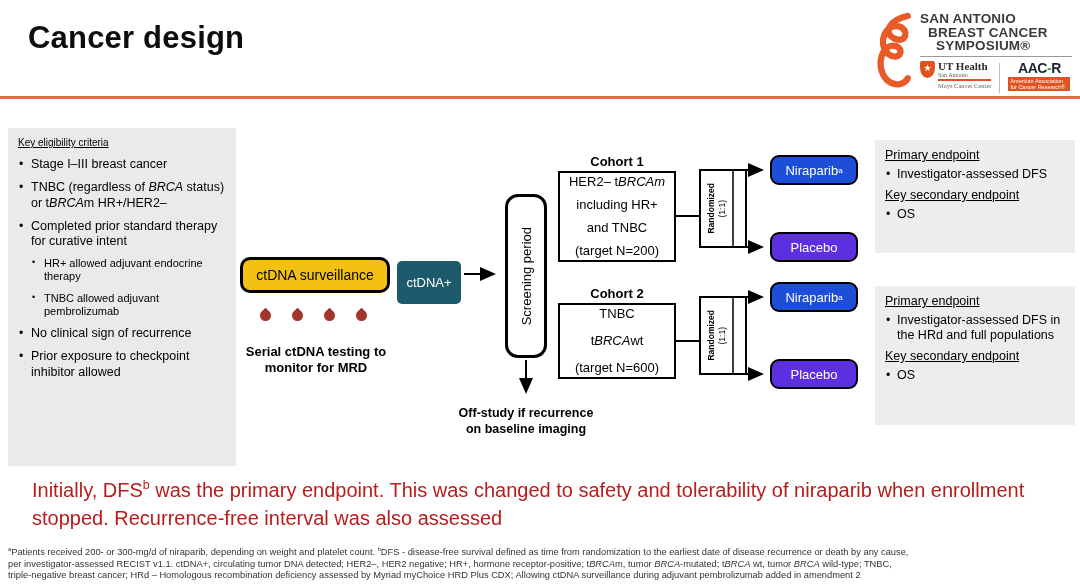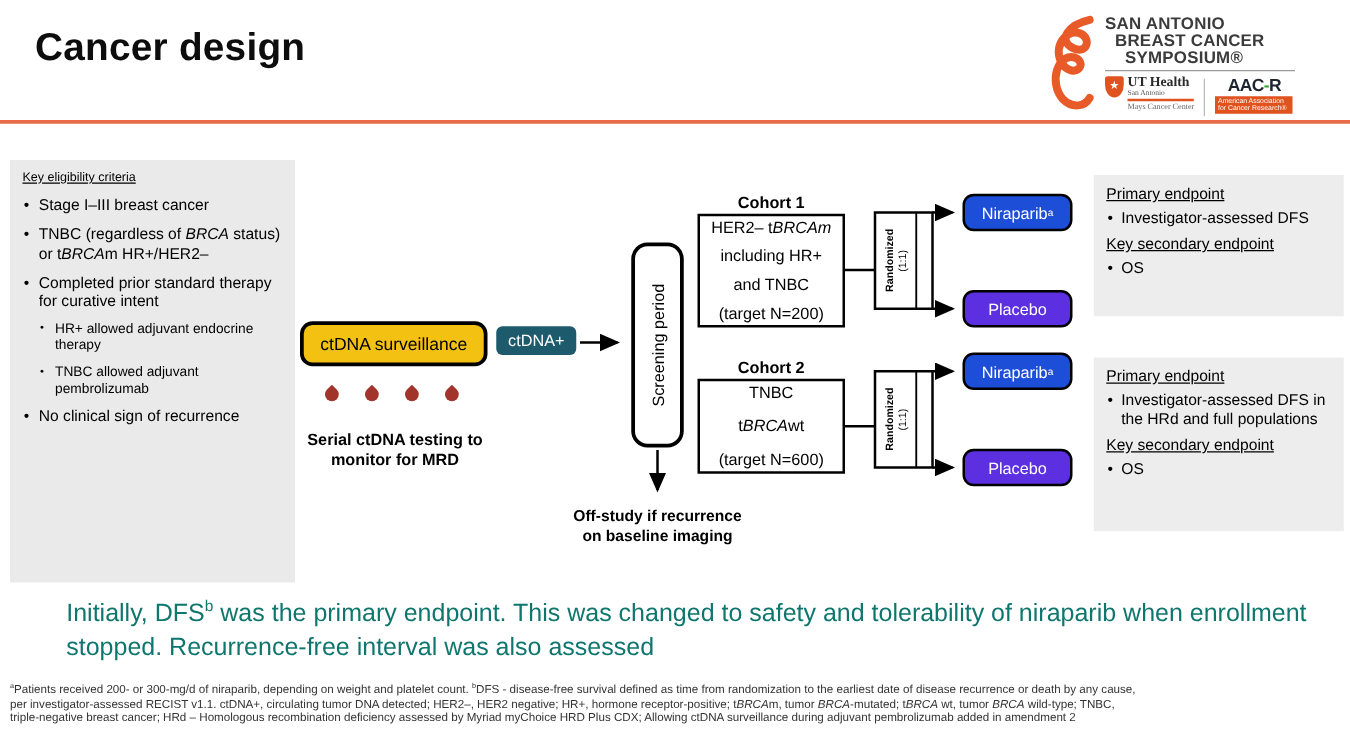--- a/index.html
+++ b/index.html
@@ -2,21 +2,21 @@
 <html><head>
 <meta charset="utf-8">
 <style>
   html,body{margin:0;padding:0;background:#ffffff;}
   body{width:1080px;height:585px;position:relative;overflow:hidden;
        font-family:"Liberation Sans","DejaVu Sans",sans-serif;color:#000;}
   .abs{position:absolute;}
   
   .slide-title{left:28px;top:20px;font-size:31px;font-weight:bold;color:#0d0d0d;letter-spacing:.2px;}
   .orange-rule{left:0;top:96px;width:1080px;height:3px;background:#E86B49;}
-  .logo-block{left:836px;top:6px;width:204px;height:88px;}
+  .logo-block{left:872px;top:6px;width:204px;height:88px;}
   .ribbon{position:absolute;left:2px;top:4px;}
   .logo-text{position:absolute;left:48px;top:6px;font-weight:bold;color:#3b3b3b;
              font-size:13.5px;line-height:13.5px;letter-spacing:.2px;}
   .logo-text .l2{padding-left:8px;} .logo-text .l3{padding-left:16px;}
   .logo-sep{position:absolute;left:48px;top:50px;width:152px;height:1px;background:#9a9a9a;}
   .partner-row{position:absolute;left:48px;top:55px;width:156px;display:flex;gap:8px;align-items:flex-start;}
   .ut-shield{width:15px;height:17px;background:#E0531F;border-radius:2px 2px 50% 50%/2px 2px 60% 60%;
              color:#fff;font-size:9px;line-height:15px;text-align:center;}
   .ut-text{font-family:"Liberation Serif",serif;}
   .ut-name{font-size:11px;font-weight:bold;color:#2b2b2b;line-height:11px;}
@@ -30,21 +30,21 @@
   .elig-panel{left:8px;top:128px;width:228px;height:338px;background:#EAEAEA;padding:9px 8px 0 10px;box-sizing:border-box;}
   .elig-head{font-size:10px;text-decoration:underline;margin-bottom:9px;}
   .elig-panel ul{list-style:none;margin:0;padding:0;}
   .b1{position:relative;font-size:12.5px;line-height:1.22;padding-left:13px;margin-bottom:8px;}
   .b1::before{content:"•";position:absolute;left:1px;top:0;}
   .b2{position:relative;font-size:11px;line-height:1.2;padding-left:13px;margin-left:13px;margin-bottom:8px;}
   .b2::before{content:"•";position:absolute;left:1px;top:0;font-size:9px;}
   
   .box{box-sizing:border-box;display:flex;align-items:center;justify-content:center;text-align:center;}
   .ctdna-surv{left:240px;top:257px;width:150px;height:36px;background:#F3C112;border:3px solid #000;border-radius:10px;font-size:14px;}
-  .ctdna-pos{left:397px;top:261px;width:64px;height:23px;background:#1C5A6C;border-radius:5px;color:#fff;font-size:13px;}
+  .ctdna-pos{left:397px;top:261px;width:64px;height:43px;background:#1C5A6C;border-radius:5px;color:#fff;font-size:13px;}
   .drop{position:absolute;width:11px;height:11px;background:#A1352C;border-radius:0 50% 50% 50%;transform:rotate(45deg);}
   .serial-text{left:236px;top:344px;width:160px;font-size:13px;font-weight:bold;text-align:center;line-height:1.25;}
   .screening{left:505px;top:194px;width:42px;height:164px;background:#fff;border:3px solid #000;border-radius:13px;}
   .vtext{writing-mode:vertical-rl;transform:rotate(180deg);}
   .screening .vtext{font-size:13px;}
   .offstudy{left:426px;top:406px;width:200px;font-size:12.5px;font-weight:bold;text-align:center;line-height:1.25;}
   .cohort-title{width:118px;text-align:center;font-size:13px;font-weight:bold;}
   .cohort-box{width:118px;background:#fff;border:2px solid #000;font-size:13px;line-height:1.38;flex-direction:column;justify-content:space-between;}
   .cohort1-title{left:558px;top:154px;} .cohort1-box{left:558px;top:171px;height:91px;}
   .cohort2-title{left:558px;top:286px;} .cohort2-box{left:558px;top:303px;height:76px;}
@@ -57,21 +57,21 @@
   .nira1{left:770px;top:155px;} .plac1{left:770px;top:232px;}
   .nira2{left:770px;top:282px;} .plac2{left:770px;top:359px;}
   sup{font-size:.62em;}
   
   .ep-panel{width:200px;background:#EDEDED;padding:8px 8px 0 10px;box-sizing:border-box;font-size:12.5px;}
   .ep1{left:875px;top:140px;height:113px;} .ep2{left:875px;top:286px;height:139px;}
   .ep-head{text-decoration:underline;margin-bottom:5px;}
   .ep-b{position:relative;padding-left:12px;line-height:1.2;margin-bottom:6px;}
   .ep-b::before{content:"•";position:absolute;left:1px;top:0;}
   
-  .statement{left:53px;top:477px;width:1000px;font-size:20px;color:#0f766e;line-height:1.38;}
+  .statement{left:32px;top:477px;width:1000px;font-size:20px;color:#b91c1c;line-height:1.38;}
   .footnotes{left:8px;top:544px;width:1066px;font-size:9.3px;color:#333;line-height:11.5px;}
   .footnotes i{font-style:italic;}
   svg.overlay{position:absolute;left:0;top:0;z-index:1;}
   .abs{z-index:2;}
 </style>
 </head>
 <body>
 
 <svg class="overlay" width="1080" height="585">
   <defs>
@@ -127,20 +127,21 @@
 
 <div class="abs elig-panel">
   <div class="elig-head">Key eligibility criteria</div>
   <ul>
     <li class="b1">Stage I–III breast cancer</li>
     <li class="b1">TNBC (regardless of <i>BRCA</i> status) or t<i>BRCA</i>m HR+/HER2–</li>
     <li class="b1">Completed prior standard therapy for curative intent</li>
     <li class="b2">HR+ allowed adjuvant endocrine therapy</li>
     <li class="b2">TNBC allowed adjuvant pembrolizumab</li>
     <li class="b1">No clinical sign of recurrence</li>
+    <li class="b1">Prior exposure to checkpoint inhibitor allowed</li>
   </ul>
 </div>
 
 <div class="abs box ctdna-surv">ctDNA surveillance</div>
 <div class="abs box ctdna-pos">ctDNA+</div>
 <span class="drop" style="left:260px;top:310px;"></span>
 <span class="drop" style="left:292px;top:310px;"></span>
 <span class="drop" style="left:324px;top:310px;"></span>
 <span class="drop" style="left:356px;top:310px;"></span>
 <div class="abs serial-text">

